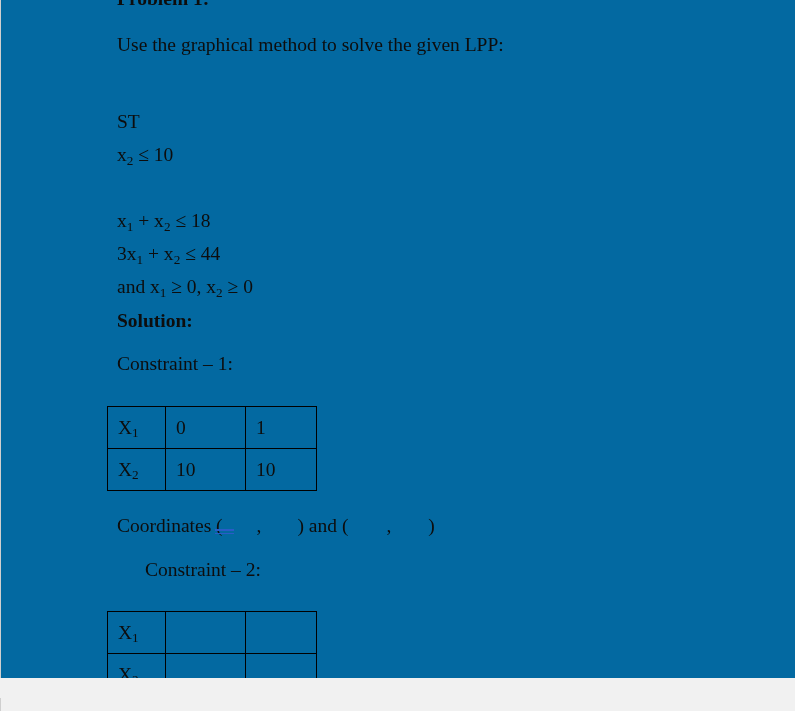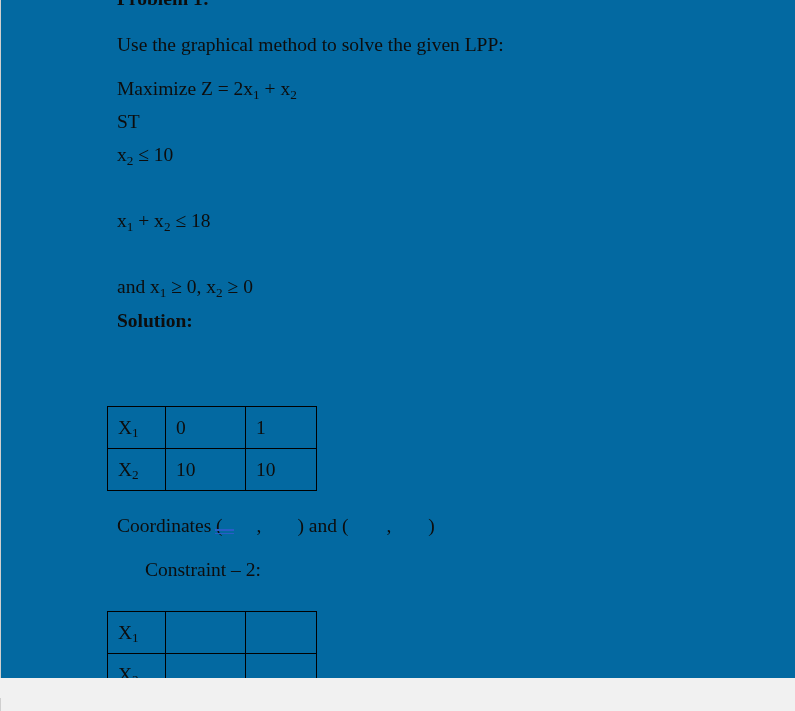--- a/index.html
+++ b/index.html
@@ -112,34 +112,35 @@
 </style>
 </head>
 <body>
 
 <div id="page">
 
   <div class="clipped-title">Problem 1:</div>
 
   <div class="blk line" style="top:34px;">Use the graphical method to solve the given LPP:</div>
 
-  <div class="blk line" style="top:78px;"><span>Maximize Z = 2x</span><sub>1</sub><span> + x</span><sub>2</sub></div>
 
   <div class="blk line" style="top:111px;">ST</div>
 
   <div class="blk line" style="top:144px;"><span>x</span><sub>2</sub><span> ≤ 10</span></div>
 
 
   <div class="blk line" style="top:210px;"><span>x</span><sub>1</sub><span> + x</span><sub>2</sub><span> ≤ 18</span></div>
 
+  <div class="blk line" style="top:243px;"><span>3x</span><sub>1</sub><span> + x</span><sub>2</sub><span> ≤ 44</span></div>
 
   <div class="blk line" style="top:276px;"><span>and x</span><sub>1</sub><span> ≥ 0, x</span><sub>2</sub><span> ≥ 0</span></div>
 
   <div class="blk line heading" style="top:310px;">Solution:</div>
 
+  <div class="blk line" style="top:353px;">Constraint – 1:</div>
 
   <table class="grid" style="top:406px;">
     <tbody>
       <tr>
         <td class="c-label"><span>X</span><sub>1</sub></td>
         <td class="c-v1">0</td>
         <td class="c-v2">1</td>
       </tr>
       <tr>
         <td class="c-label"><span>X</span><sub>2</sub></td>

